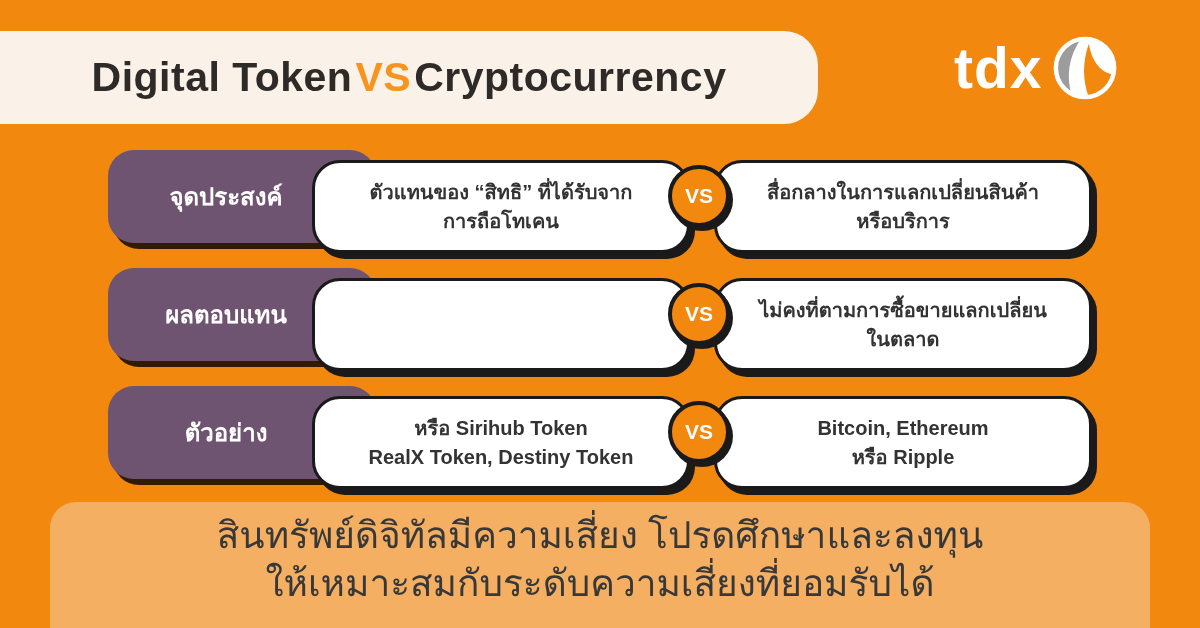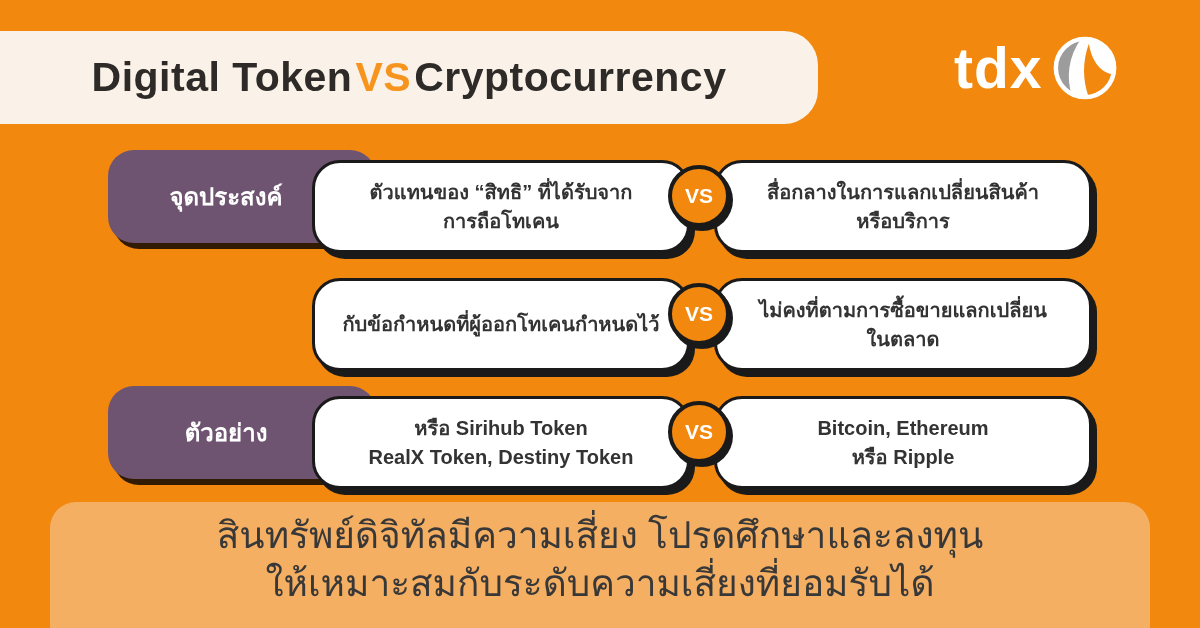--- a/index.html
+++ b/index.html
@@ -106,22 +106,24 @@
     <div class="vs-badge">
       <span>VS</span>
     </div>
     <div class="card card-right">
       <div>สื่อกลางในการแลกเปลี่ยนสินค้า</div>
       <div>หรือบริการ</div>
     </div>
   </div>
 
   <div class="row row-2">
+    <div class="label-card">
+      <span class="label-text">ผลตอบแทน</span>
+    </div>
     <div class="card card-left">
-      <div>กับข้อกำหนดที่ผู้ออกโทเคนกำหนดไว้</div>
     </div>
     <div class="vs-badge">
       <span>VS</span>
     </div>
     <div class="card card-right">
       <div>ไม่คงที่ตามการซื้อขายแลกเปลี่ยน</div>
       <div>ในตลาด</div>
     </div>
   </div>
 

